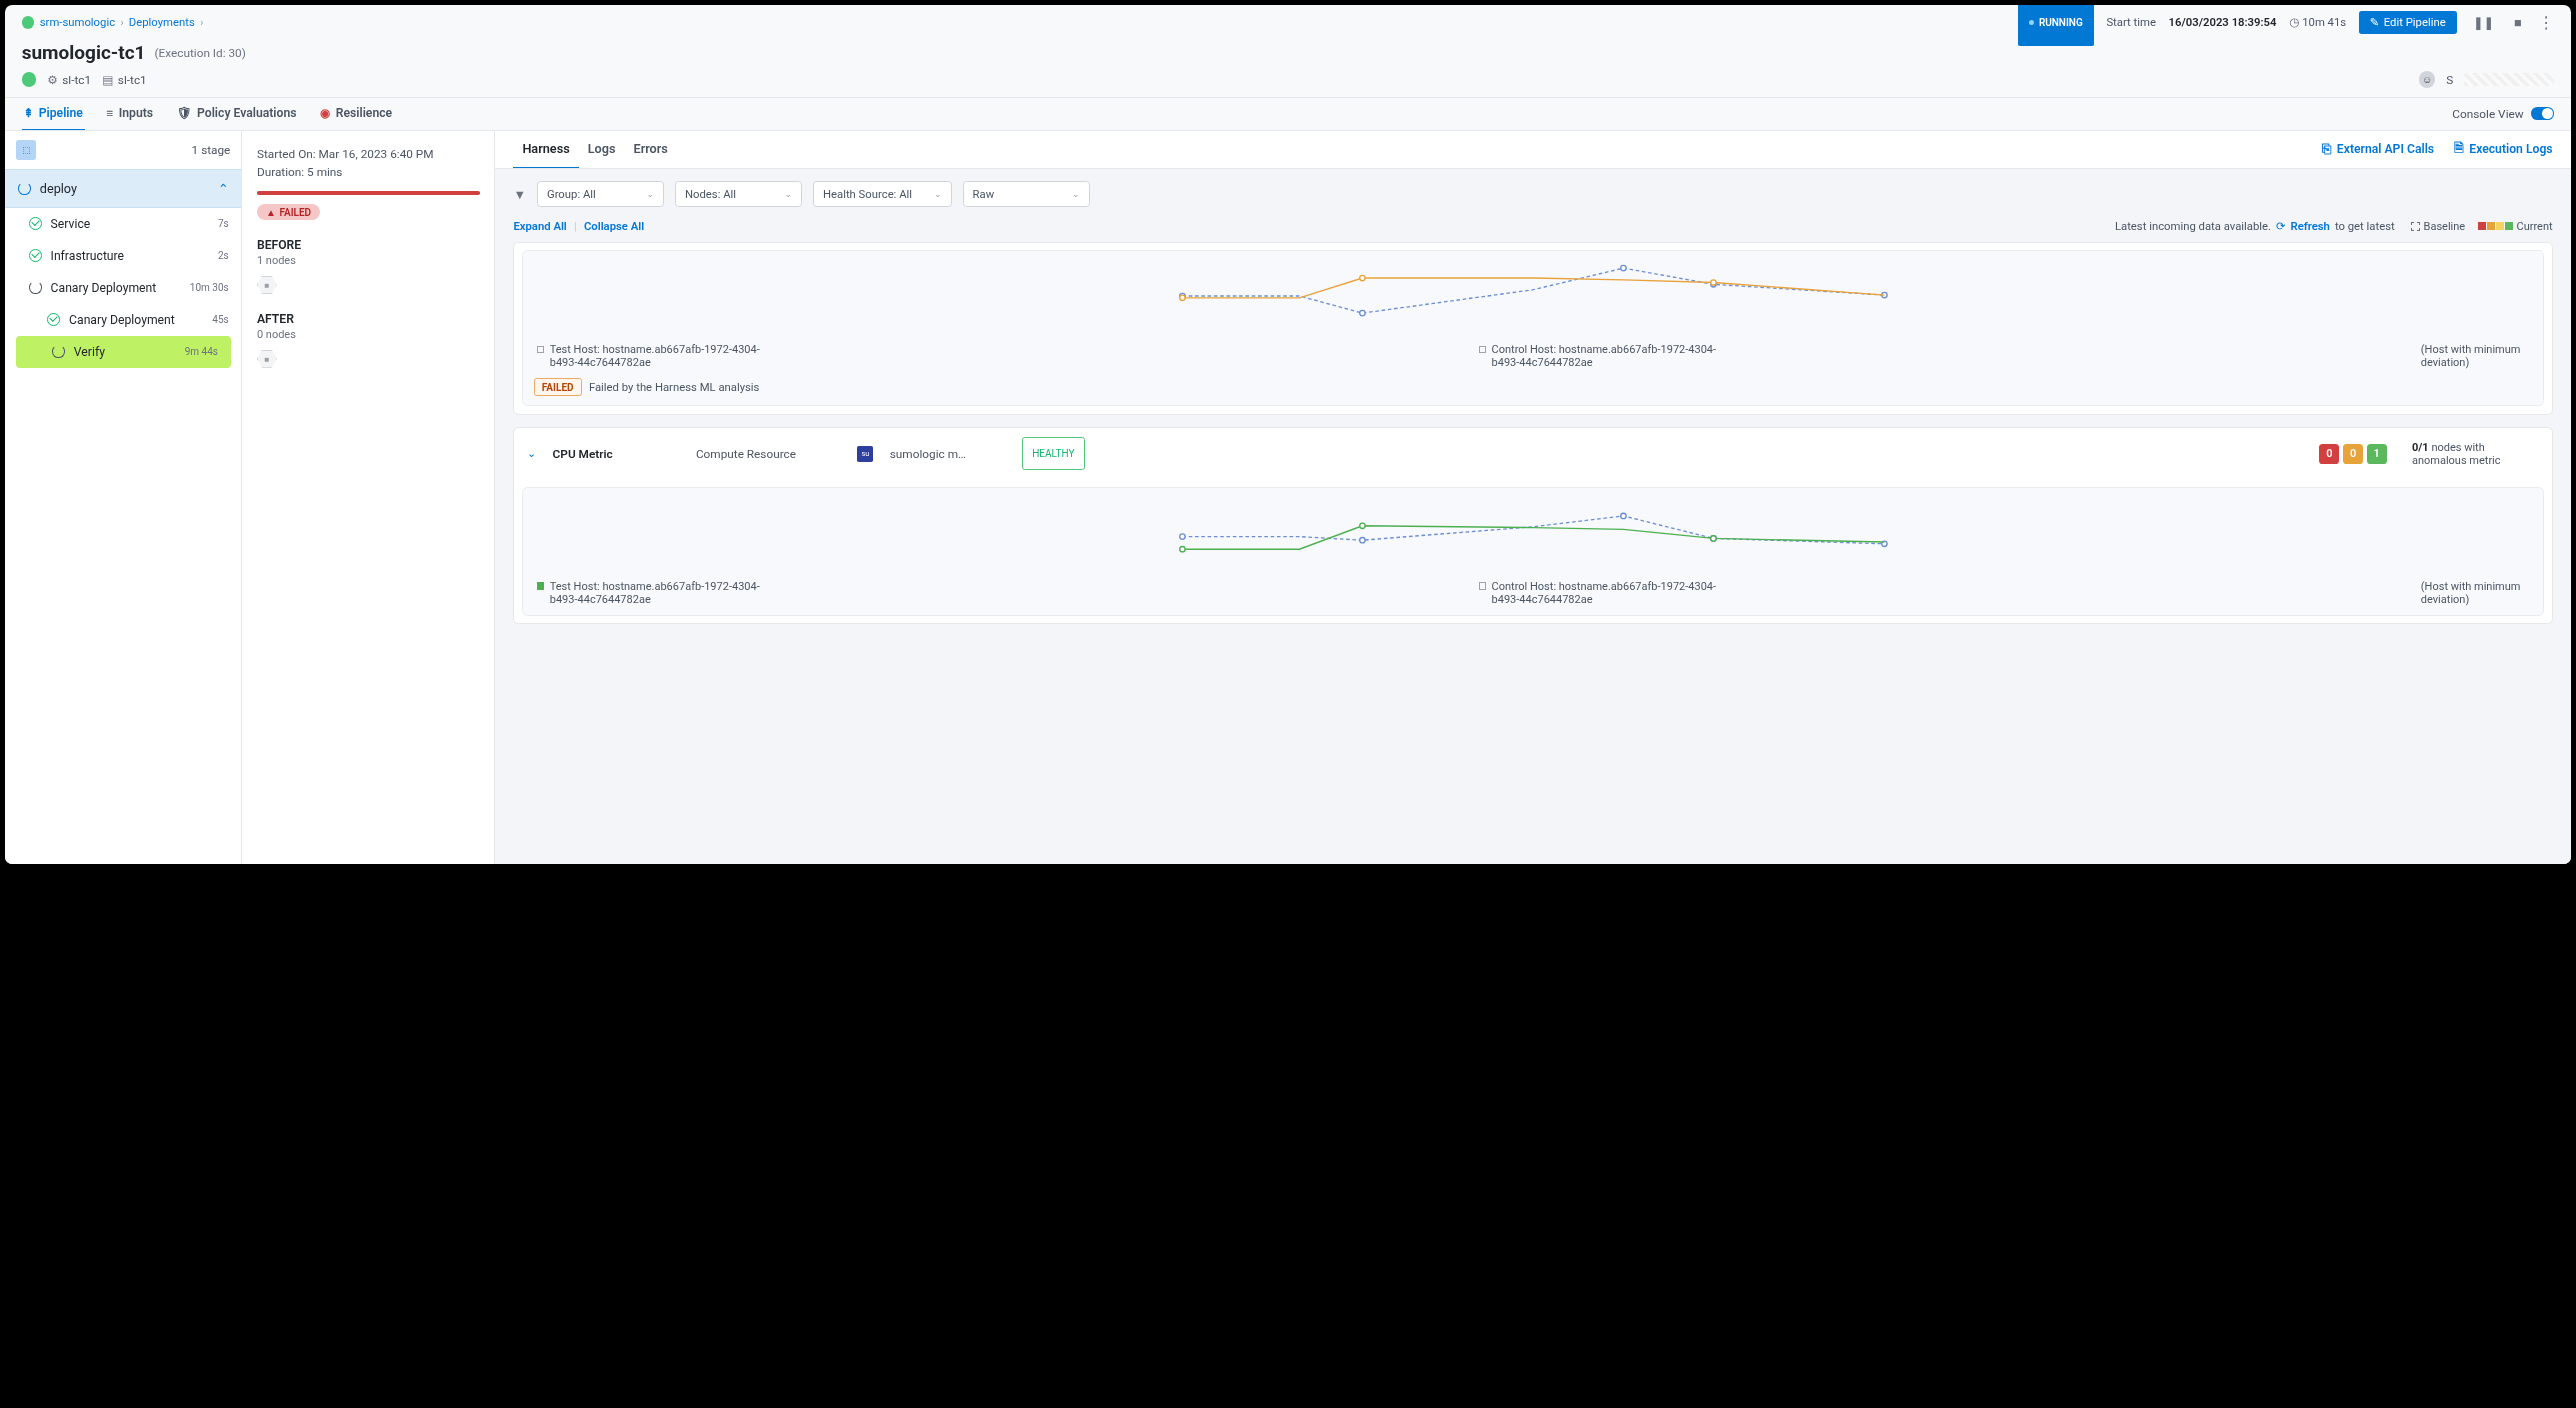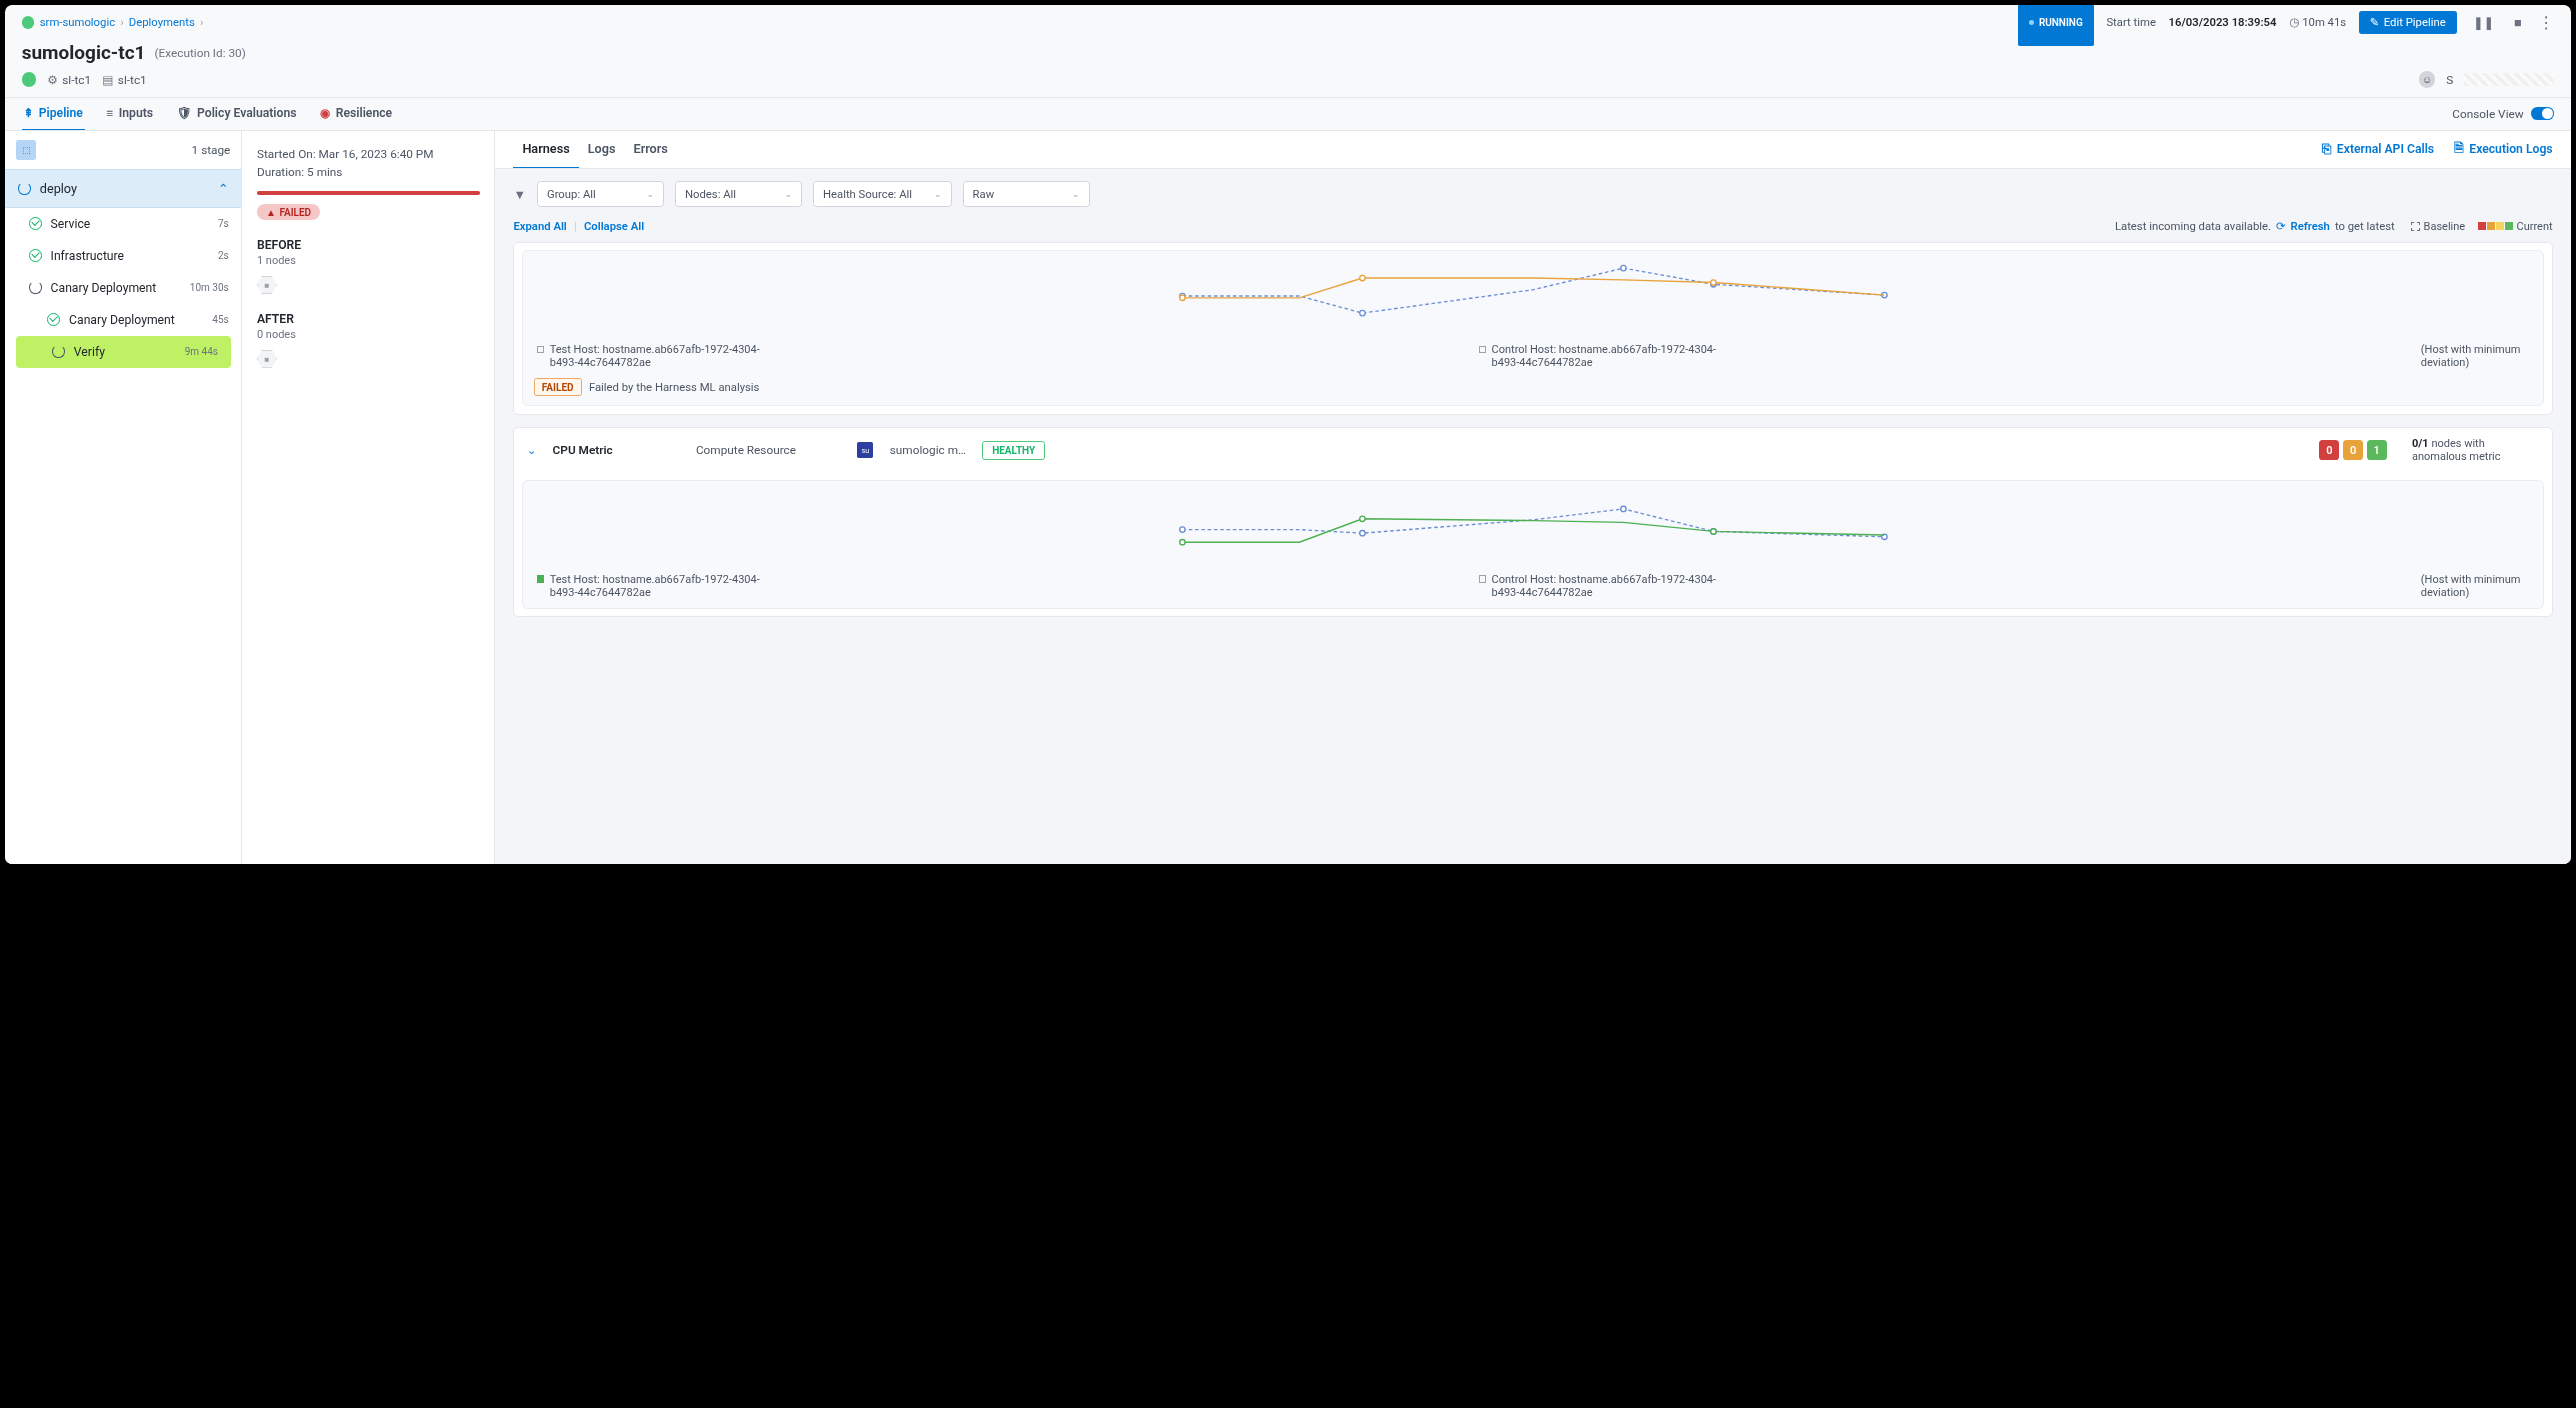--- a/index.html
+++ b/index.html
@@ -111,21 +111,21 @@
 .tag-passed { color: #027a48; border-color: #8bd4b1; background: #ecfdf3; }
 .tag-msg { font-size: 11.3px; color: #4b5563; margin-left: 7.2px; }
 
 
 .metric-header { display: flex; align-items: center; padding: 9px 12.7px; gap: 16.3px; font-size: 11.8px; }
 .caret-down { color: #0278d5; cursor: pointer; font-size: 11px; }
 .metric-name { font-weight: 600; color: #22272e; min-width: 127px; }
 .metric-type { color: #4b5563; min-width: 145px; }
 .src-badge { width: 16.3px; height: 16.3px; background: #2c3e9e; color: #fff; font-size: 7.2px; display: inline-flex; align-items: center; justify-content: center; border-radius: 1.8px; }
 .src-name { color: #4b5563; max-width: 81px; overflow: hidden; text-overflow: ellipsis; white-space: nowrap; }
-.health-tag { border: 0.9px solid #4dc97a; color: #12b76a; font-size: 10px; font-weight: 700; padding: 3px 9px; border-radius: 2.7px; }
+.health-tag { border: 0.9px solid #4dc97a; color: #12b76a; font-size: 10px; font-weight: 400; padding: 10px 9px; border-radius: 2.7px; margin-left: 40px; }
 .count-badges { display: flex; gap: 3.6px; margin-left: auto; }
 .cbadge { width: 20px; height: 20px; border-radius: 3.6px; color: #fff; font-size: 11px; font-weight: 600; display: flex; align-items: center; justify-content: center; }
 .cb-red { background: #d13f3f; }
 .cb-amb { background: #e8a23a; }
 .cb-grn { background: #5cb85c; }
 .anom-text { font-size: 11px; color: #4b5563; margin-left: 9px; max-width: 127px; }
 .anom-text b { color: #22272e; }
 </style>
 </head>
 <body>

